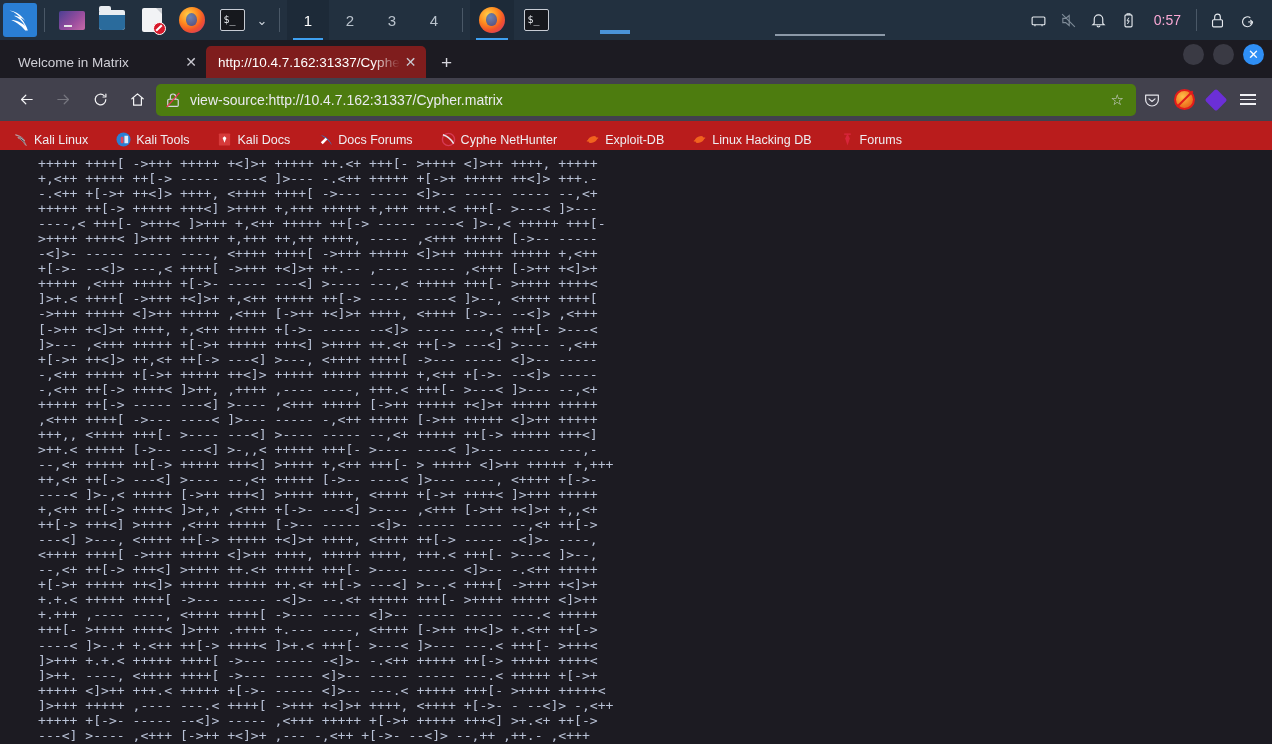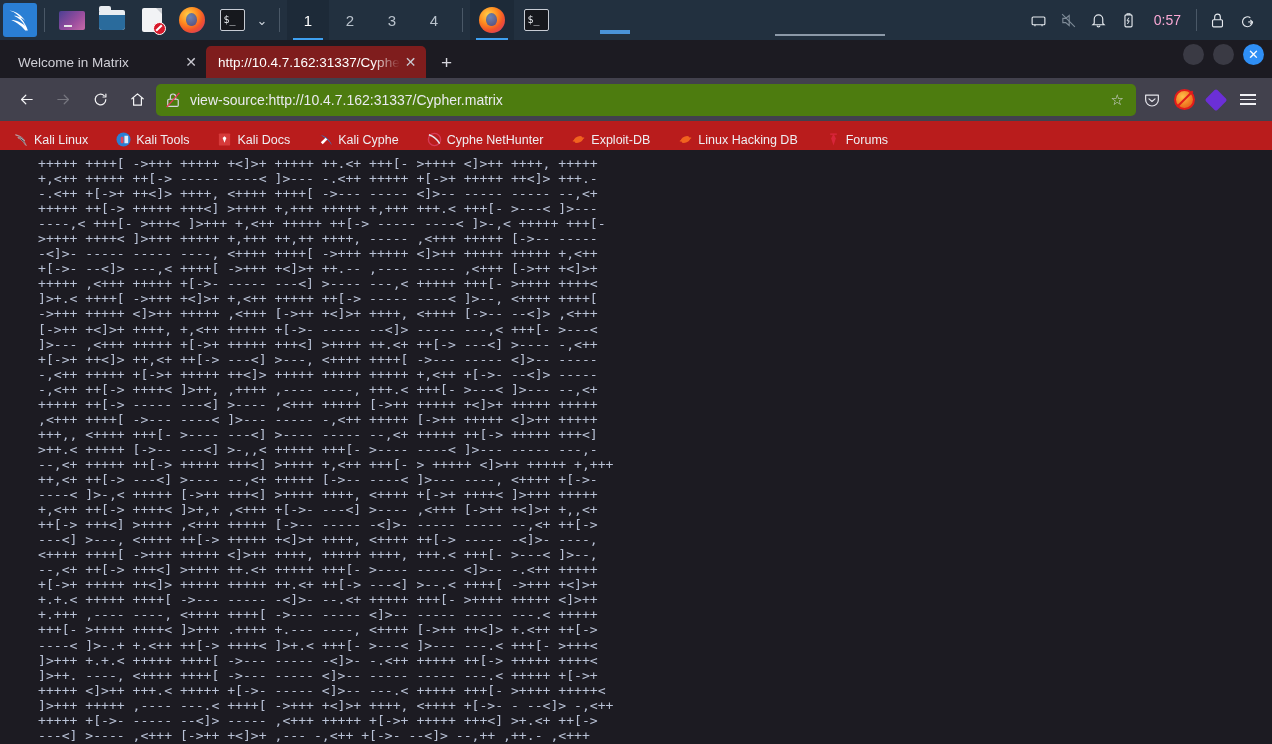--- a/index.html
+++ b/index.html
@@ -459,21 +459,21 @@
       </span>
       <span>Kali Docs</span>
     </div>
     <div class="bm">
       <span class="bm-ico">
         <svg viewBox="0 0 16 16">
             <path d="M1.5 3 C7 4 11 7 14 12 L14.5 14 C11 8 6 4.5 1.5 3 Z" fill="#2a7fd4"></path>
             <path d="M3 11 L8 6 L10 8 L5 13 Z" fill="#ffffff"></path>
           </svg>
       </span>
-      <span>Kali Cyphe</span>
+      <span>Docs Forums</span>
     </div>
     <div class="bm">
       <span class="bm-ico">
         <svg viewBox="0 0 16 16">
             <circle cx="8" cy="8" r="6.5" fill="none" stroke="#d63a55" stroke-width="1.5"></circle>
             <path d="M2 3 C7 4.5 11 8 13.5 12.5" stroke="#e8e8ee" stroke-width="1.6" fill="none"></path>
           </svg>
       </span>
       <span>Cyphe NetHunter</span>
     </div>

